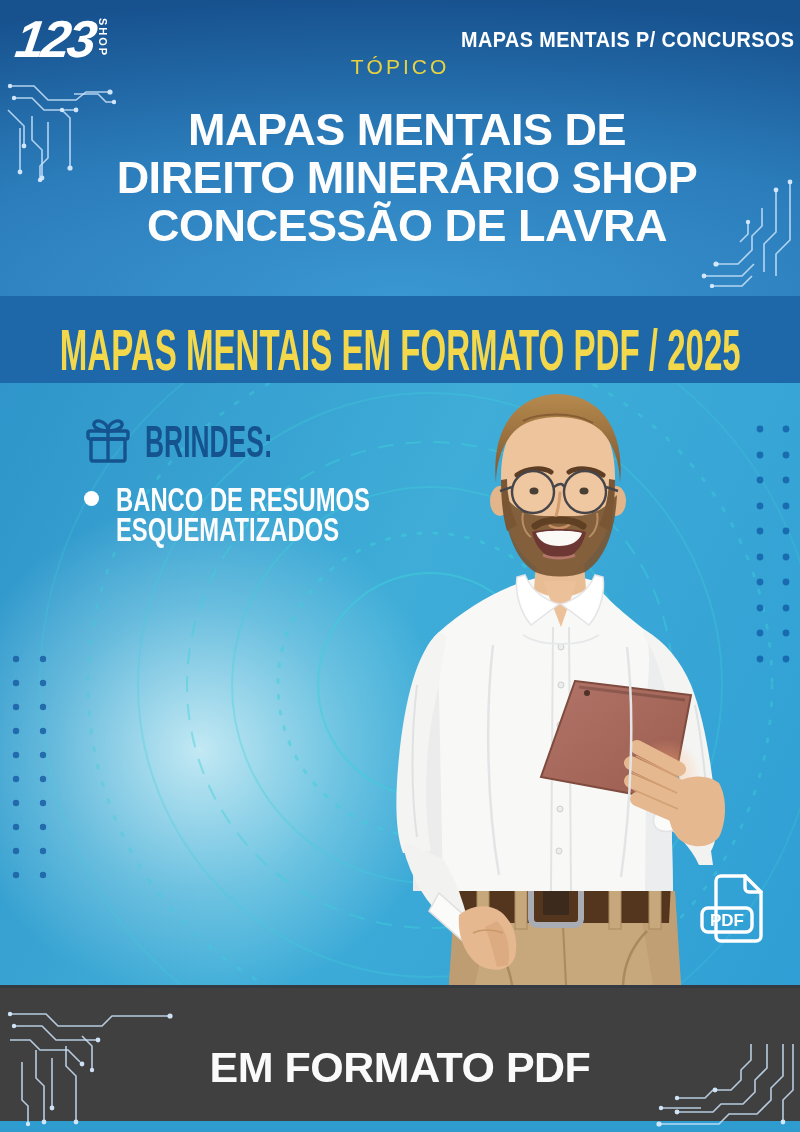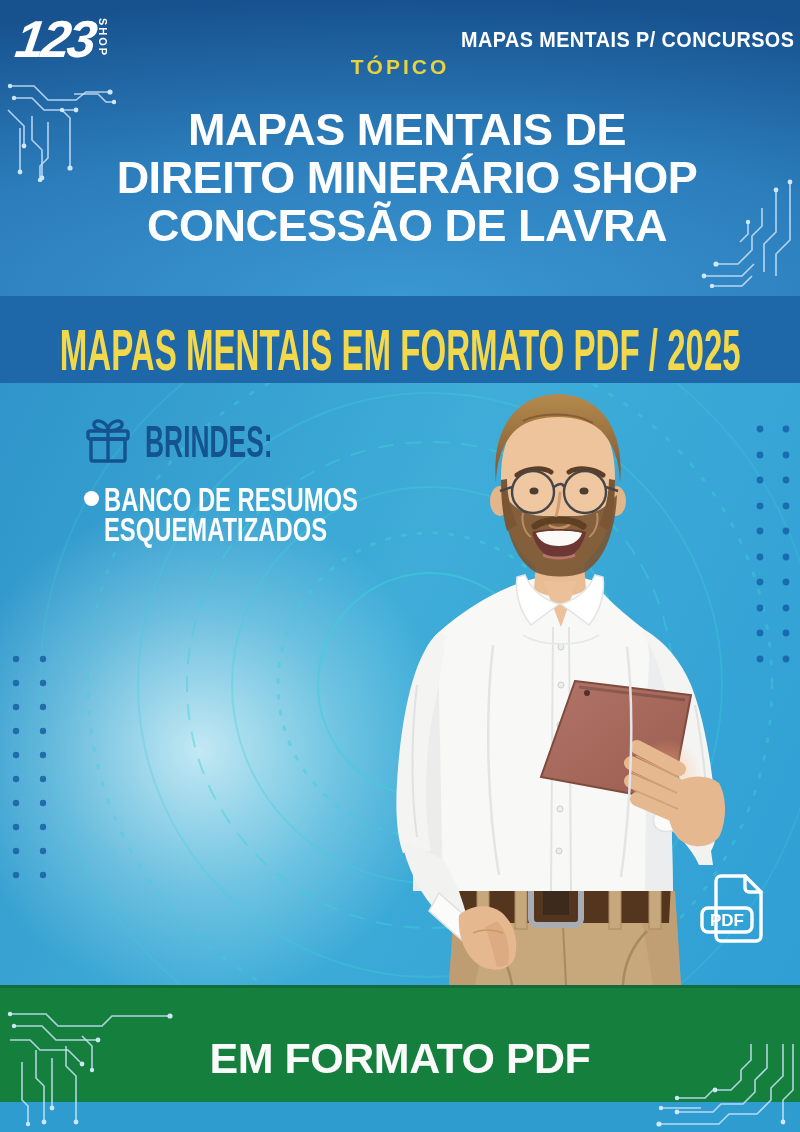--- a/index.html
+++ b/index.html
@@ -22,21 +22,21 @@
     writing-mode:vertical-rl;font-size:11px;font-weight:bold;color:#fff;
     letter-spacing:2px;margin-left:3px;margin-top:8px;
   }
   .topright{
     position:absolute;right:6px;top:27px;color:#fff;font-weight:bold;
     font-size:22px;letter-spacing:.5px;white-space:nowrap;
     transform:scaleX(.9);transform-origin:100% 50%;
   }
   .kicker{
     position:absolute;left:0;top:55px;width:100%;text-align:center;
-    color:#e9d23f;font-weight:bold;font-size:21px;letter-spacing:3px;
+    color:#e9d23f;font-weight:normal;font-size:21px;letter-spacing:3px;
   }
   .title{
     position:absolute;left:7px;top:106px;width:100%;margin:0;text-align:center;
     color:#fdfdfd;font-weight:bold;font-size:45px;line-height:48px;letter-spacing:-.5px;
   }
   .title span{display:block;}
   .deco{position:absolute;}
   .deco path{fill:none;stroke:rgba(205,228,252,.85);stroke-width:1.6px;}
   .deco circle{fill:rgba(215,235,255,.95);stroke:none;}
   
@@ -62,30 +62,30 @@
   .circles{position:absolute;left:0;top:0;}
   .dotsgrid{position:absolute;}
   .man{position:absolute;left:373px;bottom:0;}
   .offers{position:absolute;left:84px;top:34px;z-index:3;}
   .offers-head{display:flex;align-items:center;gap:13px;}
   .offers-title{
     display:inline-block;white-space:nowrap;font-weight:bold;font-size:44px;
     color:#15538f;transform:scaleX(.6);transform-origin:0 50%;
   }
   .offers ul{list-style:none;margin:17px 0 0 0;padding:0;}
-  .offers li{display:flex;gap:5px;margin-bottom:19px;justify-content:space-between;}
+  .offers li{display:flex;gap:17px;margin-bottom:19px;justify-content:space-between;}
   .li-dot{flex:0 0 auto;width:15px;height:15px;border-radius:50%;background:#fff;margin-top:7px;}
   .li-text span{
     display:block;white-space:nowrap;font-weight:bold;font-size:34px;line-height:30px;
     color:#fcfcfc;transform:scaleX(.7);transform-origin:0 50%;
   }
   .pdfbadge{position:absolute;left:699px;top:489px;z-index:2;}
   
   .footer{
-    position:absolute;left:0;top:985px;width:800px;height:117px;background:#15803d;
+    position:absolute;left:0;top:985px;width:800px;height:136px;background:#404040;
     border-top:3px solid rgba(8,35,70,.22);box-sizing:border-box;z-index:5;
     display:flex;align-items:center;justify-content:center;
   }
   .footer-text{
     color:#fafafa;font-weight:bold;font-size:43px;letter-spacing:-.5px;transform:translateY(13px);
   }
 </style>
 </head>
 <body>
 

